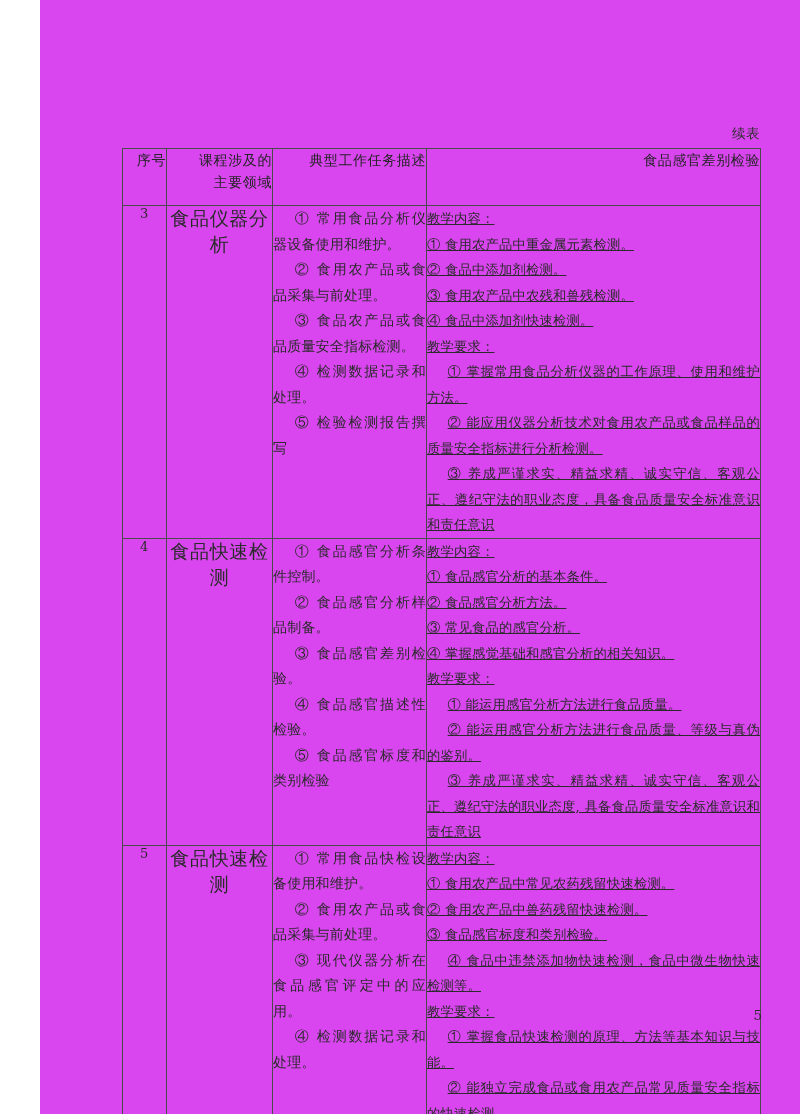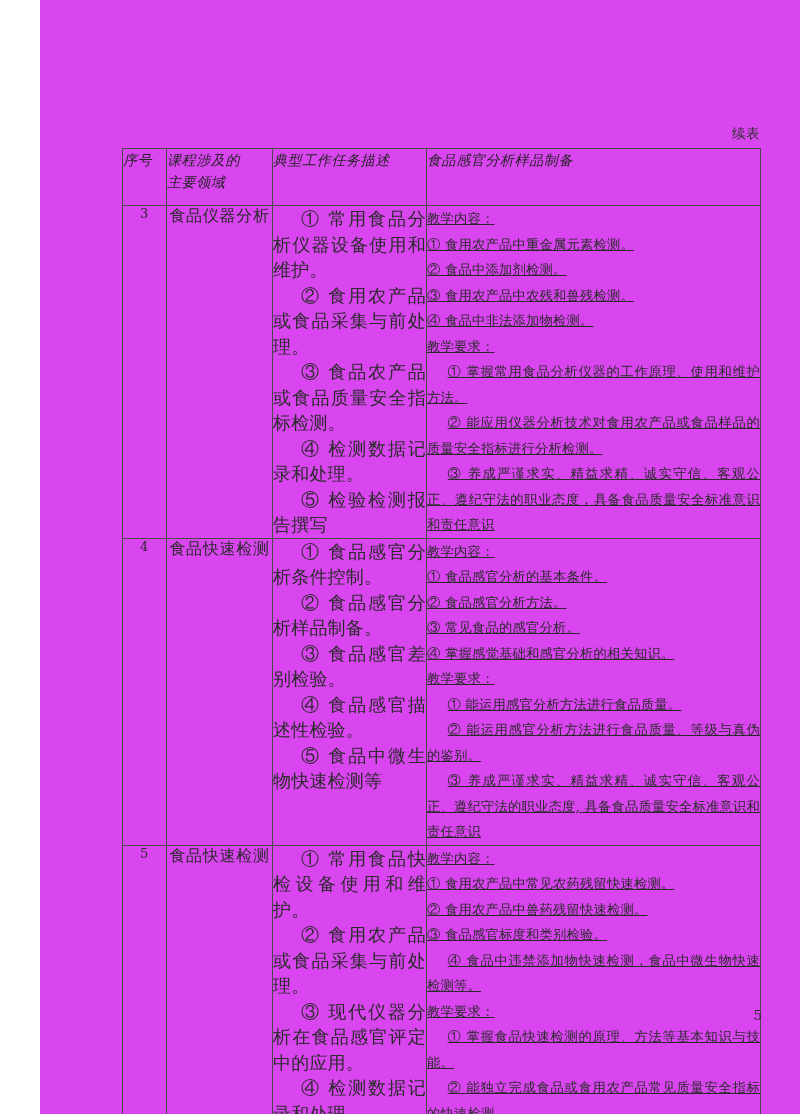--- a/index.html
+++ b/index.html
@@ -57,46 +57,45 @@
     padding: 0;
   }
 
   col.c-seq    { width: 44px; }
   col.c-domain { width: 106px; }
   col.c-task   { width: 154px; }
   col.c-main   { width: 334px; }
 
   
   thead th {
-    text-align: left;
+    text-align: right;
     vertical-align: middle;
     font-size: 14px;
     font-weight: normal;
     height: 56px;
     line-height: 22px;
     letter-spacing: 0.6px;
     color: #242424;
-    font-style: italic;
   }
   thead th .hl { display: block; }
 
   
   td.seq-cell,
   td.domain-cell {
     text-align: center;
     vertical-align: middle;
-    font-size: 16px;
+    font-size: 19px;
     letter-spacing: 0.7px;
     color: #2b2b2b;
   }
   td.seq-cell { font-size: 13px; }
 
   td.task-cell {
     padding: 10px 7px 10px 7px;
-    font-size: 18px;
+    font-size: 14px;
     line-height: 25.5px;
     text-align: justify;
     text-justify: inter-ideograph;
     letter-spacing: 0.2px;
   }
   td.main-cell {
     padding: 10px 8px 10px 9px;
     font-size: 13.3px;
     line-height: 25.5px;
     text-align: justify;
@@ -150,58 +149,58 @@
             <span class="hl">序号</span>
           </th>
           <th>
             <span class="hl">课程涉及的</span>
             <span class="hl">主要领域</span>
           </th>
           <th>
             <span class="hl">典型工作任务描述</span>
           </th>
           <th>
-            <span class="hl">食品感官分析样品制备</span>
+            <span class="hl">食品感官差别检验</span>
           </th>
         </tr>
       </thead>
       <tbody>
 
         <tr>
           <td class="seq-cell">3</td>
           <td class="domain-cell">食品仪器分析</td>
           <td class="task-cell">
             <p class="para indent">①  常用食品分析仪器设备使用和维护。</p>
             <p class="para indent">②  食用农产品或食品采集与前处理。</p>
             <p class="para indent">③  食品农产品或食品质量安全指标检测。</p>
             <p class="para indent">④  检测数据记录和处理。</p>
             <p class="para indent">⑤  检验检测报告撰写</p>
           </td>
           <td class="main-cell">
             <p class="heading-line">教学内容：</p>
             <p class="para">①  食用农产品中重金属元素检测。</p>
             <p class="para">②  食品中添加剂检测。</p>
             <p class="para">③  食用农产品中农残和兽残检测。</p>
-            <p class="para">④  食品中非法添加物检测。</p>
+            <p class="para">④  食品中添加剂快速检测。</p>
             <p class="heading-line">教学要求：</p>
             <p class="para indent">①  掌握常用食品分析仪器的工作原理、使用和维护方法。</p>
             <p class="para indent">②  能应用仪器分析技术对食用农产品或食品样品的质量安全指标进行分析检测。</p>
             <p class="para indent">③  养成严谨求实、精益求精、诚实守信、客观公正、遵纪守法的职业态度，具备食品质量安全标准意识和责任意识</p>
           </td>
         </tr>
 
         <tr>
           <td class="seq-cell">4</td>
           <td class="domain-cell">食品快速检测</td>
           <td class="task-cell">
             <p class="para indent">①  食品感官分析条件控制。</p>
             <p class="para indent">②  食品感官分析样品制备。</p>
             <p class="para indent">③  食品感官差别检验。</p>
             <p class="para indent">④  食品感官描述性检验。</p>
-            <p class="para indent">⑤  食品中微生物快速检测等</p>
+            <p class="para indent">⑤  食品感官标度和类别检验</p>
           </td>
           <td class="main-cell">
             <p class="heading-line">教学内容：</p>
             <p class="para">①  食品感官分析的基本条件。</p>
             <p class="para">②  食品感官分析方法。</p>
             <p class="para">③  常见食品的感官分析。</p>
             <p class="para">④  掌握感觉基础和感官分析的相关知识。</p>
             <p class="heading-line">教学要求：</p>
             <p class="para indent">①  能运用感官分析方法进行食品质量。</p>
             <p class="para indent">②  能运用感官分析方法进行食品质量、等级与真伪的鉴别。</p>

